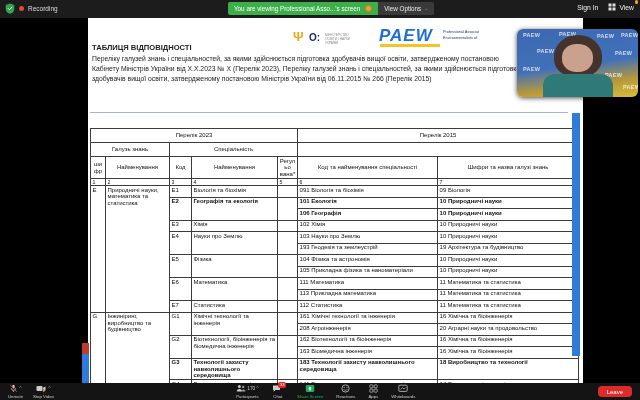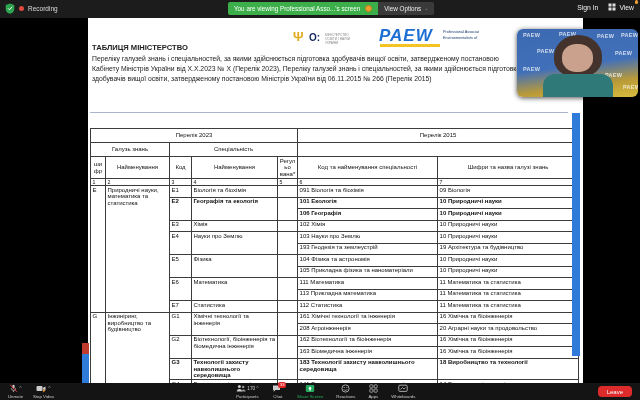--- a/index.html
+++ b/index.html
@@ -119,21 +119,21 @@
   <span class="trident">Ψ</span>
   <span class="mon-sym">О:</span>
   <span class="mon-text">МІНІСТЕРСТВО ОСВІТИ І НАУКИ УКРАЇНИ</span>
   <span class="paew-word">PAEW</span>
   <span class="paew-bar"></span>
   <span class="paew-side">
     <span>Professional Associat</span><br>
     <span>Environmentalists of</span>
   </span>
 
-  <div class="doc-title">ТАБЛИЦЯ МІНІСТЕРСТВО</div>
+  <div class="doc-title">ТАБЛИЦЯ ВІДПОВІДНОСТІ</div>
   <div class="doc-par"> Переліку галузей знань і спеціальностей, за якими здійснюється підготовка здобувачів вищої освіти, затвердженому постановою Кабінету Міністрів України від Х.Х.2023 № Х (Перелік 2023), Переліку галузей знань і спеціальностей, за якими здійснюється підготовка здобувачів вищої освіти, затвердженому постановою Міністрів України від 06.11.2015 № 266 (Перелік 2015)</div>
   <div class="doc-hr"></div>
 
   <div class="table-wrap">
     <table>
         <colgroup id="cg">
           <col style="width: 15px;">
           <col style="width: 64px;">
           <col style="width: 22px;">
           <col style="width: 86px;">

